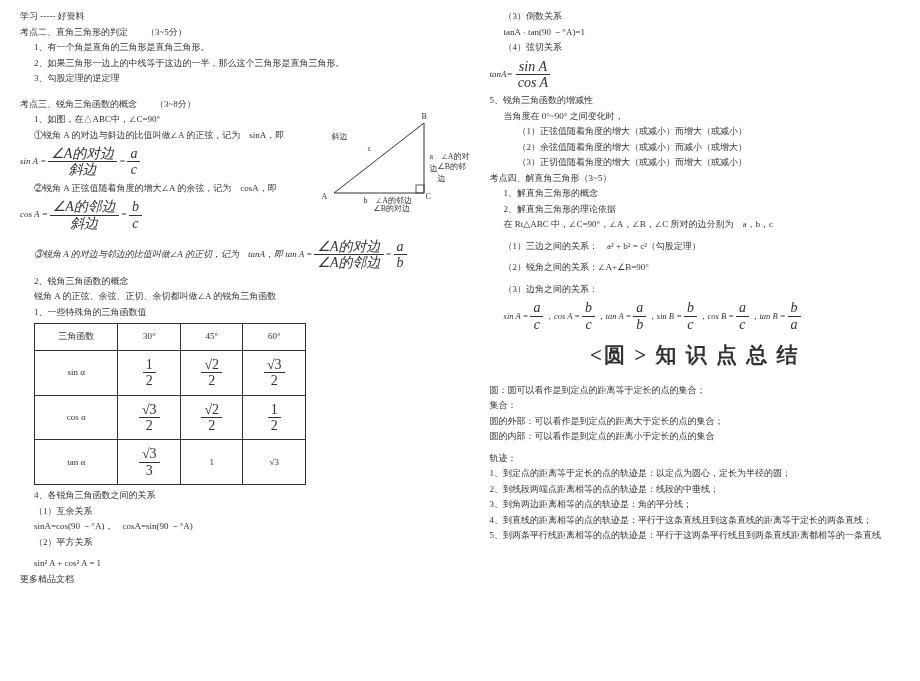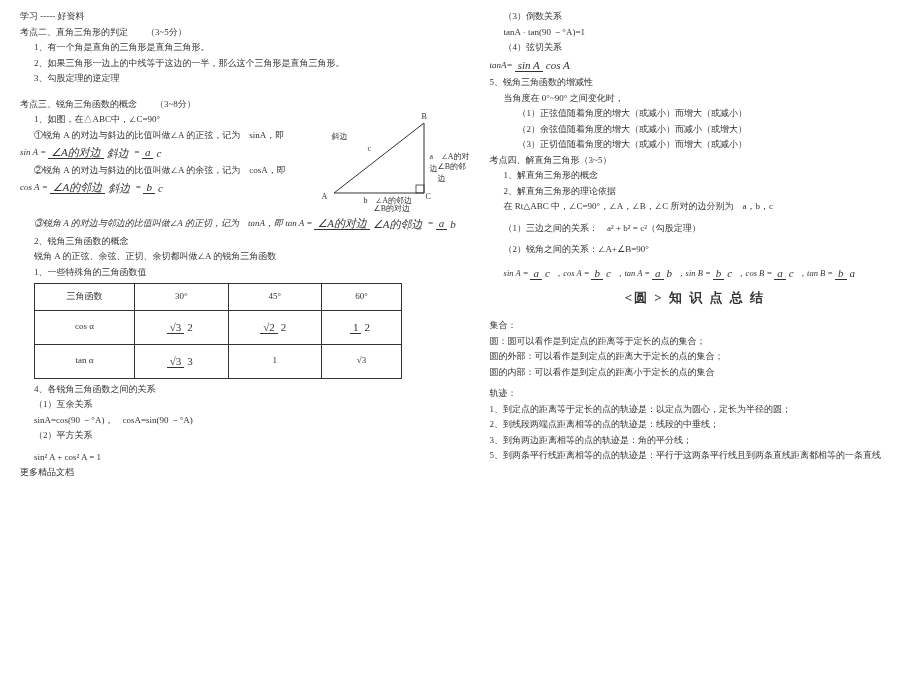--- a/index.html
+++ b/index.html
@@ -18,54 +18,55 @@
     flex: 1;
     padding: 0 8px;
   }
   .col-left { flex: 1.05; }
   .col-right { flex: 0.95; }
   .line { margin: 2px 0; }
   .indent { padding-left: 14px; }
   .indent2 { padding-left: 28px; }
   .frac {
     display: inline-flex;
+    flex-direction: column;
     align-items: center;
     vertical-align: middle;
-    font-size: 11px;
+    font-size: 14px;
     line-height: 1.1;
     margin: 0 2px;
   }
   .frac .num { border-bottom: 1px solid #333; padding: 0 3px; }
   .frac .den { padding: 0 3px; }
   .eq-row { display: flex; align-items: center; margin: 4px 0; font-style: italic; }
   .triangle-box {
     position: relative;
     width: 160px;
     height: 100px;
     float: right;
     margin-left: 6px;
   }
   .tri-svg { position: absolute; top: 0; left: 0; }
   .tri-label { position: absolute; font-size: 8px; }
   table.trig {
     border-collapse: collapse;
     margin: 4px 0 4px 14px;
-    width: 368px;
+    width: 272px;
   }
   table.trig td, table.trig th {
     border: 1px solid #333;
     text-align: center;
     padding: 6px 4px;
     font-weight: normal;
     font-size: 9px;
   }
   table.trig th { height: 20px; }
   table.trig td { height: 34px; }
   .title-circle {
-    font-size: 13px;
+    font-size: 21px;
     font-weight: bold;
     text-align: center;
     margin: 8px 0 6px 0;
     letter-spacing: 2px;
   }
   .small { font-size: 7px; }
   .clear { clear: both; }
   .spacer { height: 4px; }
 </style>
 </head>
@@ -104,21 +105,21 @@
     <span class="frac">
         <span class="num">∠A的对边</span>
         <span class="den">斜边</span>
       </span>
     =
     <span class="frac">
         <span class="num">a</span>
         <span class="den">c</span>
       </span>
   </div>
-  <div class="line indent">②锐角 A 的对边与斜边的比值叫做∠A 的余弦，记为　cosA，即</div>
+  <div class="line indent">②锐角 A 正弦值随着角度的增大∠A 的余弦，记为　cosA，即</div>
   <div class="eq-row">
     cos A =
     <span class="frac">
         <span class="num">∠A的邻边</span>
         <span class="den">斜边</span>
       </span>
     =
     <span class="frac">
         <span class="num">b</span>
         <span class="den">c</span>
@@ -144,20 +145,35 @@
 
   <table class="trig">
     <tbody>
         <tr>
       <th>三角函数</th>
       <th>30°</th>
       <th>45°</th>
       <th>60°</th>
     </tr>
     <tr>
+      <td class="small">sin α</td>
+      <td><span class="frac">
+              <span class="num">1</span>
+              <span class="den">2</span>
+            </span></td>
+      <td><span class="frac">
+              <span class="num">√2</span>
+              <span class="den">2</span>
+            </span></td>
+      <td><span class="frac">
+              <span class="num">√3</span>
+              <span class="den">2</span>
+            </span></td>
+    </tr>
+    <tr>
       <td class="small">cos α</td>
       <td><span class="frac">
               <span class="num">√3</span>
               <span class="den">2</span>
             </span></td>
       <td><span class="frac">
               <span class="num">√2</span>
               <span class="den">2</span>
             </span></td>
       <td><span class="frac">
@@ -205,20 +221,21 @@
 
   <div class="line">考点四、解直角三角形（3~5）</div>
   <div class="line indent">1、解直角三角形的概念</div>
   <div class="line indent">2、解直角三角形的理论依据</div>
   <div class="line indent">在 Rt△ABC 中，∠C=90°，∠A，∠B，∠C 所对的边分别为　a，b，c</div>
   <div class="spacer"></div>
   <div class="line indent">（1）三边之间的关系：　a² + b² = c²（勾股定理）</div>
   <div class="spacer"></div>
   <div class="line indent">（2）锐角之间的关系：∠A+∠B=90°</div>
   <div class="spacer"></div>
+  <div class="line indent">（3）边角之间的关系：</div>
   <div class="eq-row indent" style="font-size:8.5px;">
     <span>sin A =</span>
     <span class="frac">
         <span class="num">a</span>
         <span class="den">c</span>
       </span>
     <span>，cos A =</span>
     <span class="frac">
         <span class="num">b</span>
         <span class="den">c</span>
@@ -241,23 +258,24 @@
     <span>，tan B =</span>
     <span class="frac">
         <span class="num">b</span>
         <span class="den">a</span>
       </span>
   </div>
 
   <div class="title-circle">&lt;圆 &gt; 知 识 点 总 结</div>
 
   <div class="spacer"></div>
+  <div class="line">圆：圆可以看作是到定点的距离等于定长的点的集合；</div>
   <div class="line">集合：</div>
-  <div class="line">圆：圆可以看作是到定点的距离等于定长的点的集合；</div>
   <div class="line">圆的外部：可以看作是到定点的距离大于定长的点的集合；</div>
   <div class="line">圆的内部：可以看作是到定点的距离小于定长的点的集合</div>
   <div class="spacer"></div>
   <div class="line">轨迹：</div>
   <div class="line">1、到定点的距离等于定长的点的轨迹是：以定点为圆心，定长为半径的圆；</div>
   <div class="line">2、到线段两端点距离相等的点的轨迹是：线段的中垂线；</div>
   <div class="line">3、到角两边距离相等的点的轨迹是：角的平分线；</div>
+  <div class="line">4、到直线的距离相等的点的轨迹是：平行于这条直线且到这条直线的距离等于定长的两条直线；</div>
   <div class="line">5、到两条平行线距离相等的点的轨迹是：平行于这两条平行线且到两条直线距离都相等的一条直线</div>
 </div>
 
 </body></html>

